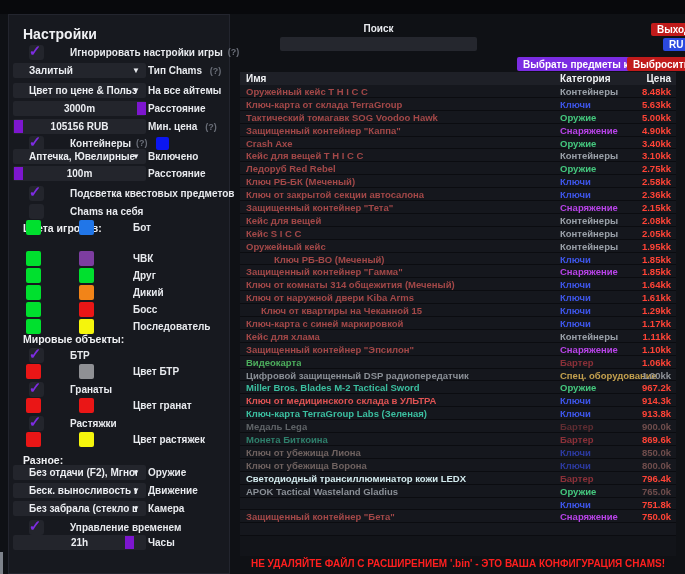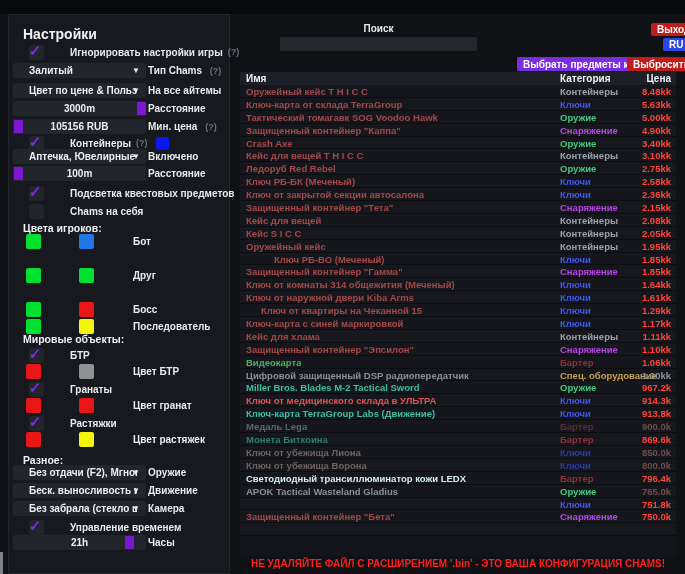--- a/index.html
+++ b/index.html
@@ -146,29 +146,39 @@
       <span class="mini-sw" style="background: rgb(245, 245, 12);"></span>
     </div>
 
     <div class="srow cbrow" style="top:188px">
       <span class="cb"></span>
       <span class="cb-label">Chams на себя</span>
     </div>
 
     <div class="sec-label" style="top:207px">Цвета игроков:</div>
 
-    <div class="swrow" style="top:219px">
+    <div class="swrow" style="top:205px">
       <span class="sw1" style="background: rgb(0, 224, 46);"></span>
       <span class="sw2" style="background: rgb(33, 118, 232);"></span>
       <span class="sw-label">Бот</span>
     </div>
+    <div class="swrow" style="top:236px">
+      <span class="sw1" style="background: rgb(0, 224, 46);"></span>
+      <span class="sw2" style="background: rgb(125, 61, 160);"></span>
+      <span class="sw-label">ЧВК</span>
+    </div>
     <div class="swrow" style="top:253px">
       <span class="sw1" style="background: rgb(0, 224, 46);"></span>
       <span class="sw2" style="background: rgb(0, 224, 46);"></span>
       <span class="sw-label">Друг</span>
+    </div>
+    <div class="swrow" style="top:270px">
+      <span class="sw1" style="background: rgb(0, 224, 46);"></span>
+      <span class="sw2" style="background: rgb(242, 132, 24);"></span>
+      <span class="sw-label">Дикий</span>
     </div>
     <div class="swrow" style="top:287px">
       <span class="sw1" style="background: rgb(0, 224, 46);"></span>
       <span class="sw2" style="background: rgb(234, 22, 22);"></span>
       <span class="sw-label">Босс</span>
     </div>
     <div class="swrow" style="top:304px">
       <span class="sw1" style="background: rgb(0, 224, 46);"></span>
       <span class="sw2" style="background: rgb(245, 245, 12);"></span>
       <span class="sw-label">Последователь</span>
@@ -411,21 +421,21 @@
       <span class="c-price" style="color: rgb(255, 67, 54);">967.2k</span>
     </div>
 
     <div class="trow">
       <span class="c-name" style="color: rgb(224, 83, 83);">Ключ от медицинского склада в УЛЬТРА</span>
       <span class="c-cat" style="color: rgb(61, 85, 232);">Ключи</span>
       <span class="c-price" style="color: rgb(255, 67, 54);">914.3k</span>
     </div>
 
     <div class="trow">
-      <span class="c-name" style="color: rgb(59, 191, 160);">Ключ-карта TerraGroup Labs (Движение)</span>
+      <span class="c-name" style="color: rgb(59, 191, 160);">Ключ-карта TerraGroup Labs (Зеленая)</span>
       <span class="c-cat" style="color: rgb(61, 85, 232);">Ключи</span>
       <span class="c-price" style="color: rgb(255, 67, 54);">913.8k</span>
     </div>
 
     <div class="trow">
       <span class="c-name" style="color: rgb(95, 99, 103);">Медаль Lega</span>
       <span class="c-cat" style="color: rgb(94, 44, 49);">Бартер</span>
       <span class="c-price" style="color: rgb(111, 77, 76);">900.0k</span>
     </div>
 

